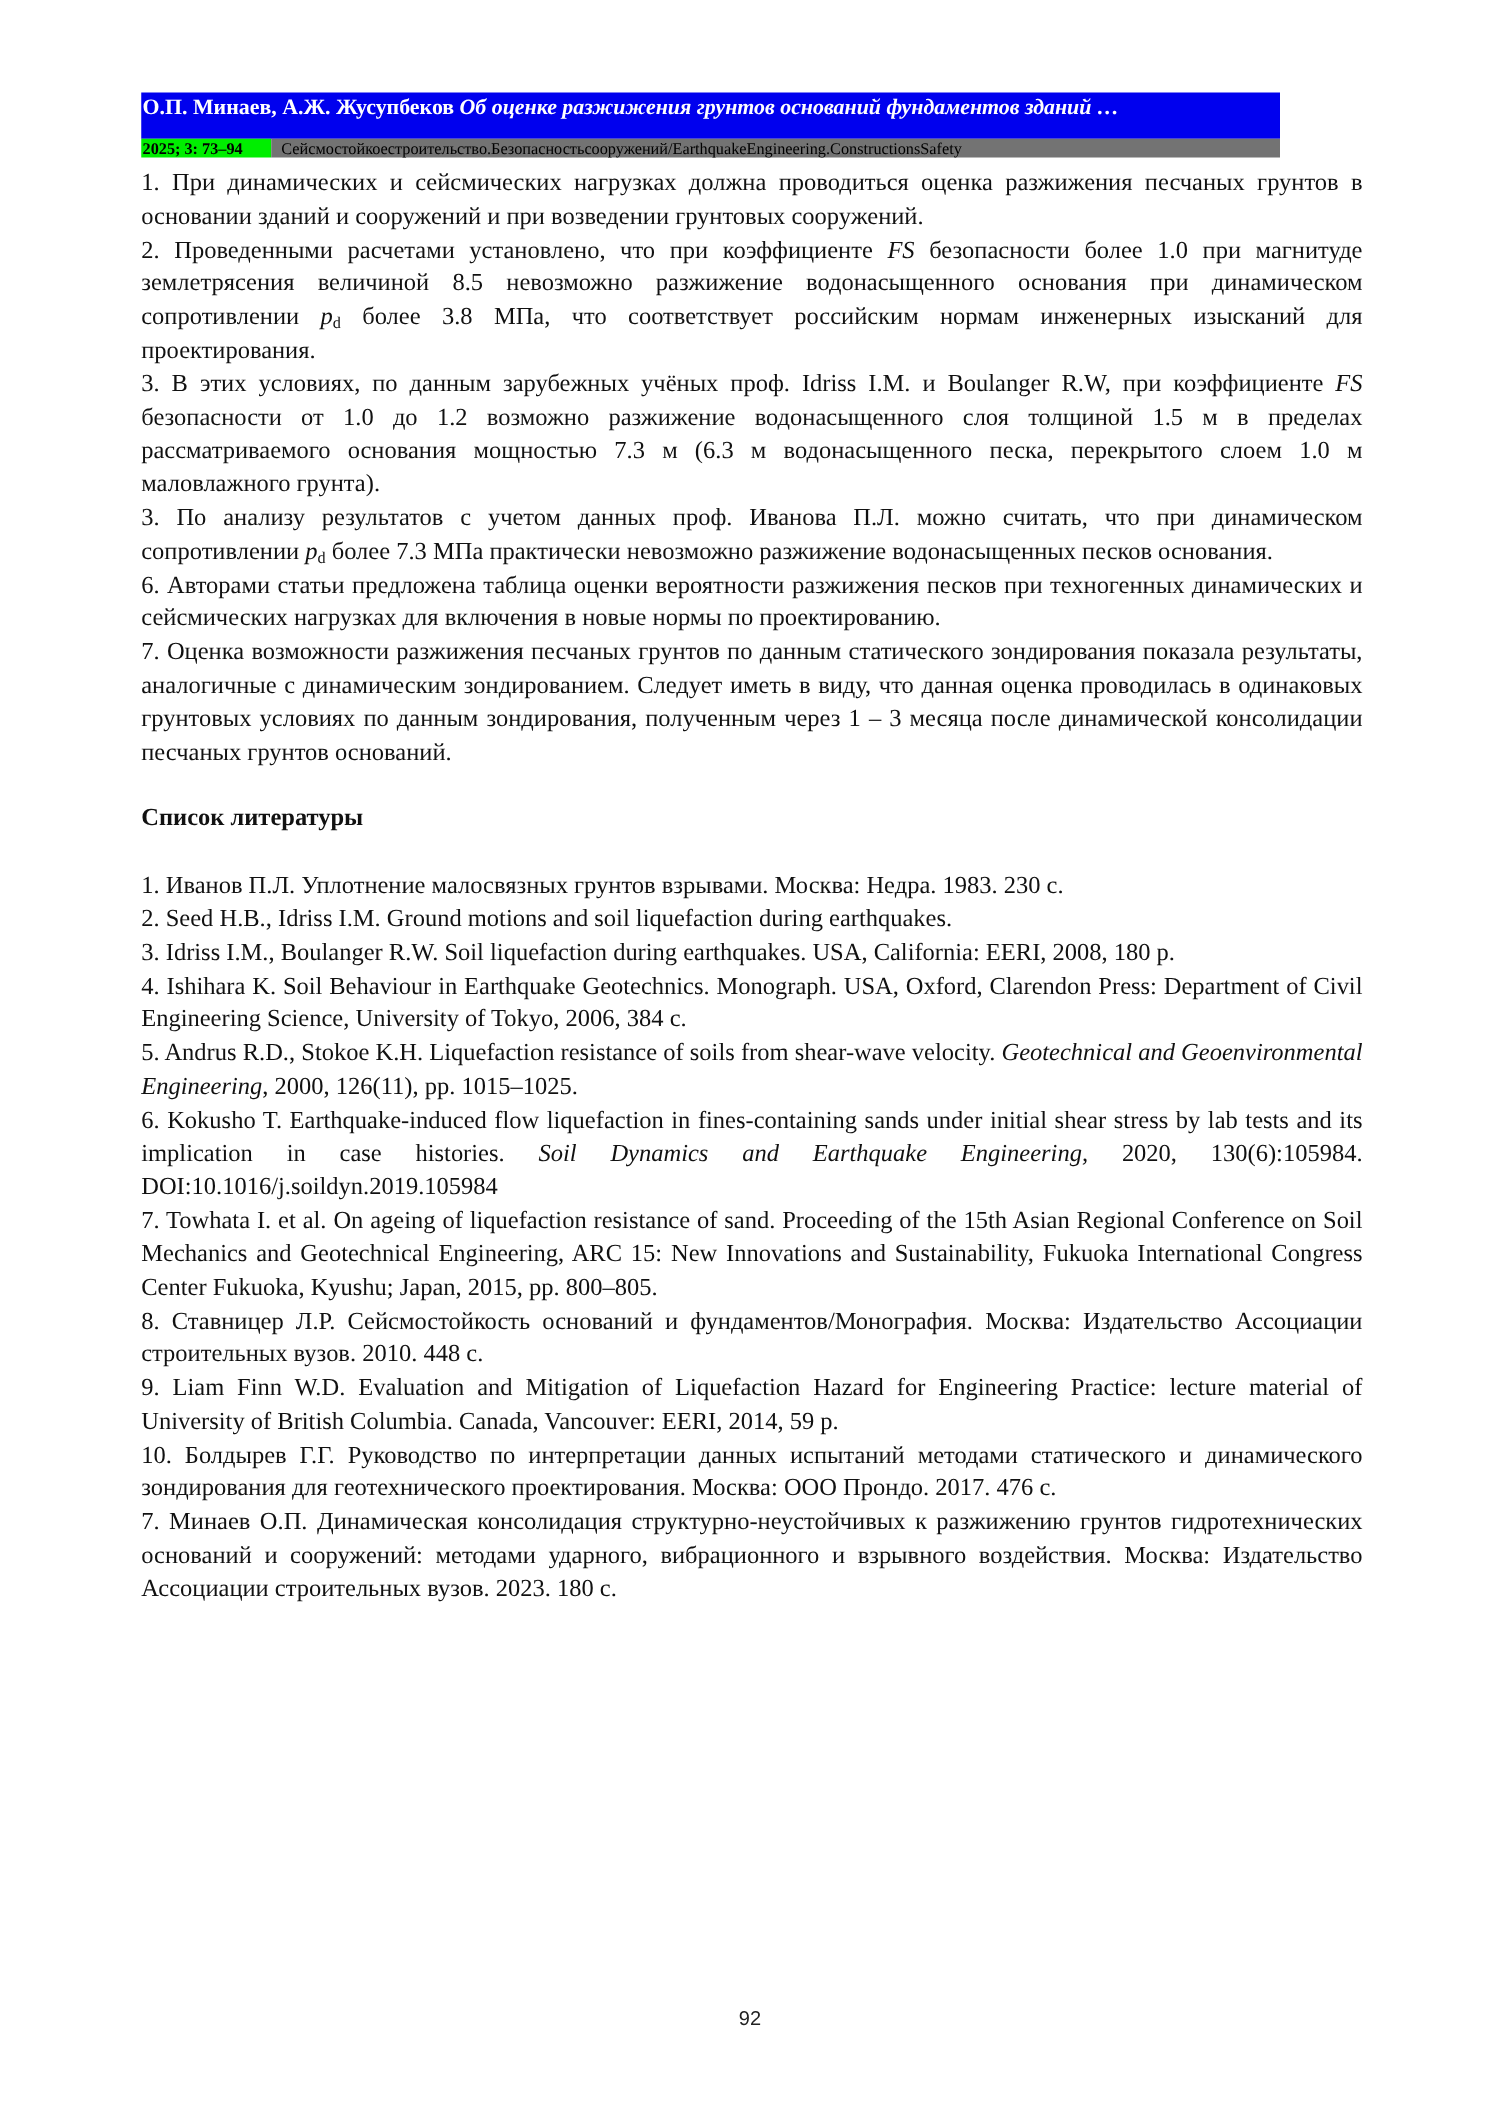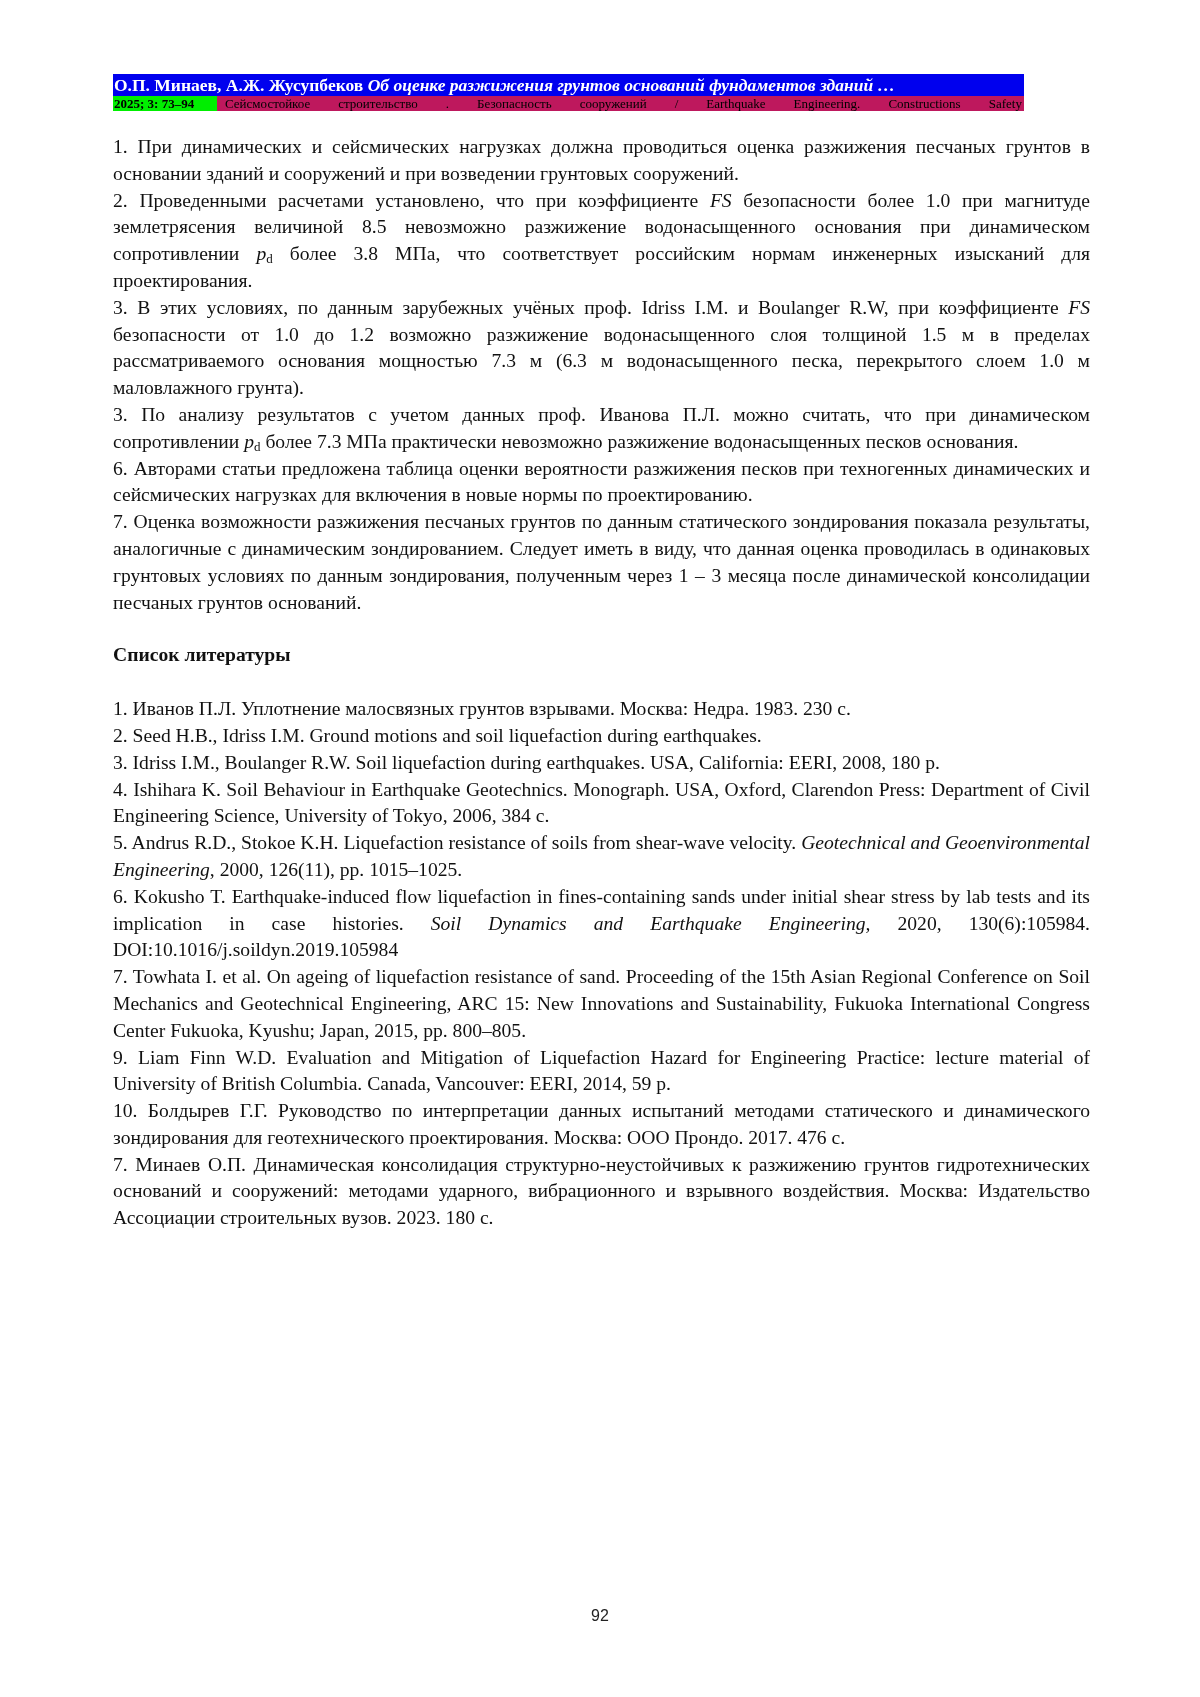--- a/index.html
+++ b/index.html
@@ -1,24 +1,24 @@
 <!DOCTYPE html>
 <html><head>
 <meta charset="utf-8">
 <style>
   html, body { margin: 0; padding: 0; background: #ffffff; }
   body { width: 1200px; height: 1697px; position: relative; overflow: hidden;
          font-family: "Liberation Serif", "DejaVu Serif", serif; color: #111; }
   .header { position: absolute; left: 113px; top: 74px; width: 911px; }
-  .hdr-top { background: #0000ee; color: #ffffff; height: 22px; line-height: 22px;
+  .hdr-top { background: #0000ee; color: #ffffff; height: 37px; line-height: 22px;
              font-size: 17.5px; font-weight: bold; white-space: nowrap; overflow: hidden; padding-left: 1px; }
   .hdr-top i { font-style: italic; }
   .hdr-bottom { display: flex; height: 15px; line-height: 15px; font-size: 13px; white-space: nowrap; }
   .hdr-issue { background: #00ee00; color: #000; font-weight: bold; padding: 0 3px 0 1px; width: 100px; }
-  .hdr-journal { background: #be185d; color: #000; flex: 1; display: flex; justify-content: space-between; padding: 0 2px 0 8px; }
+  .hdr-journal { background: #737373; color: #000; flex: 1; display: flex; justify-content: flex-start; padding: 0 2px 0 8px; }
   .content { position: absolute; left: 113px; top: 134px; width: 977px;
              font-size: 19.6px; line-height: 26.8px; text-align: justify; }
   .content p { margin: 0; }
   .content i { font-style: italic; }
   .content sub { font-size: 13px; vertical-align: -3px; line-height: 0; }
   .section-title { font-weight: bold; margin-top: 26px !important; margin-bottom: 27px !important; }
   .page-number { position: absolute; left: 0; width: 1200px; top: 1607px; text-align: center;
                  font-family: "Liberation Sans", "DejaVu Sans", sans-serif; font-size: 16px; color: #222; }
 </style>
 </head>
@@ -55,18 +55,19 @@
 
   <p class="section-title">Список литературы</p>
 
   <p>1. Иванов П.Л. Уплотнение малосвязных грунтов взрывами. Москва: Недра. 1983. 230 с.</p>
   <p>2. Seed H.B., Idriss I.M. Ground motions and soil liquefaction during earthquakes.</p>
   <p>3. Idriss I.M., Boulanger R.W. Soil liquefaction during earthquakes. USA, California: EERI, 2008, 180 p.</p>
   <p>4. Ishihara K. Soil Behaviour in Earthquake Geotechnics. Monograph. USA, Oxford, Clarendon Press: Department of Civil Engineering Science, University of Tokyo, 2006, 384 c.</p>
   <p><span>5. Andrus R.D., Stokoe K.H. Liquefaction resistance of soils from shear-wave velocity. </span><i>Geotechnical and Geoenvironmental Engineering</i><span>, 2000, 126(11), pp. 1015–1025.</span></p>
   <p><span>6. Kokusho T. Earthquake-induced flow liquefaction in fines-containing sands under initial shear stress by lab tests and its implication in case histories. </span><i>Soil Dynamics and Earthquake Engineering,</i><span> 2020, 130(6):105984. DOI:10.1016/j.soildyn.2019.105984</span></p>
   <p>7. Towhata I. et al. On ageing of liquefaction resistance of sand. Proceeding of the 15th Asian Regional Conference on Soil Mechanics and Geotechnical Engineering, ARC 15: New Innovations and Sustainability, Fukuoka International Congress Center Fukuoka, Kyushu; Japan, 2015, pp. 800–805.</p>
+  <p>8. Ставницер Л.Р. Сейсмостойкость оснований и фундаментов/Монография. Москва: Издательство Ассоциации строительных вузов. 2010. 448 с.</p>
   <p>9. Liam Finn W.D. Evaluation and Mitigation of Liquefaction Hazard for Engineering Practice: lecture material of University of British Columbia. Canada, Vancouver: EERI, 2014, 59 p.</p>
   <p>10. Болдырев Г.Г. Руководство по интерпретации данных испытаний методами статического и динамического зондирования для геотехнического проектирования. Москва: ООО Прондо. 2017. 476 с.</p>
   <p>7. Минаев О.П. Динамическая консолидация структурно-неустойчивых к разжижению грунтов гидротехнических оснований и сооружений: методами ударного, вибрационного и взрывного воздействия. Москва: Издательство Ассоциации строительных вузов. 2023. 180 с.</p>
 </div>
 
 <div class="page-number">92</div>
 
 </body></html>

